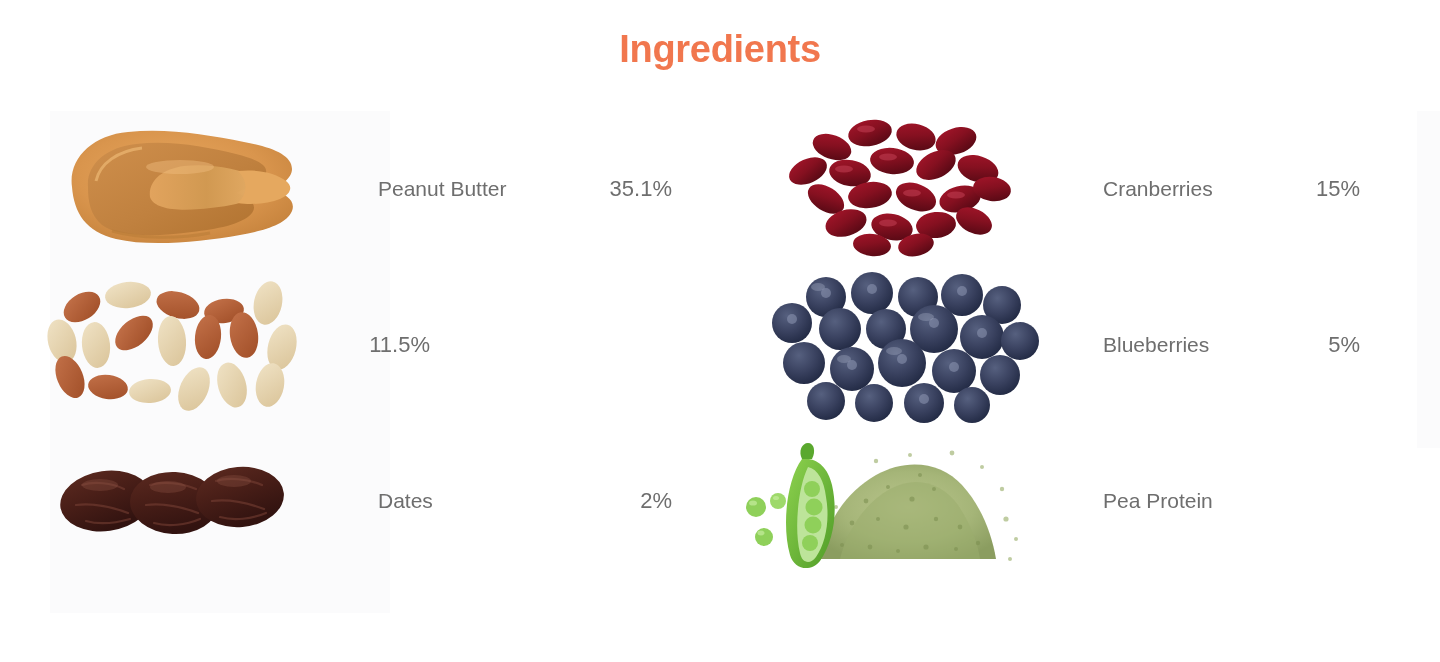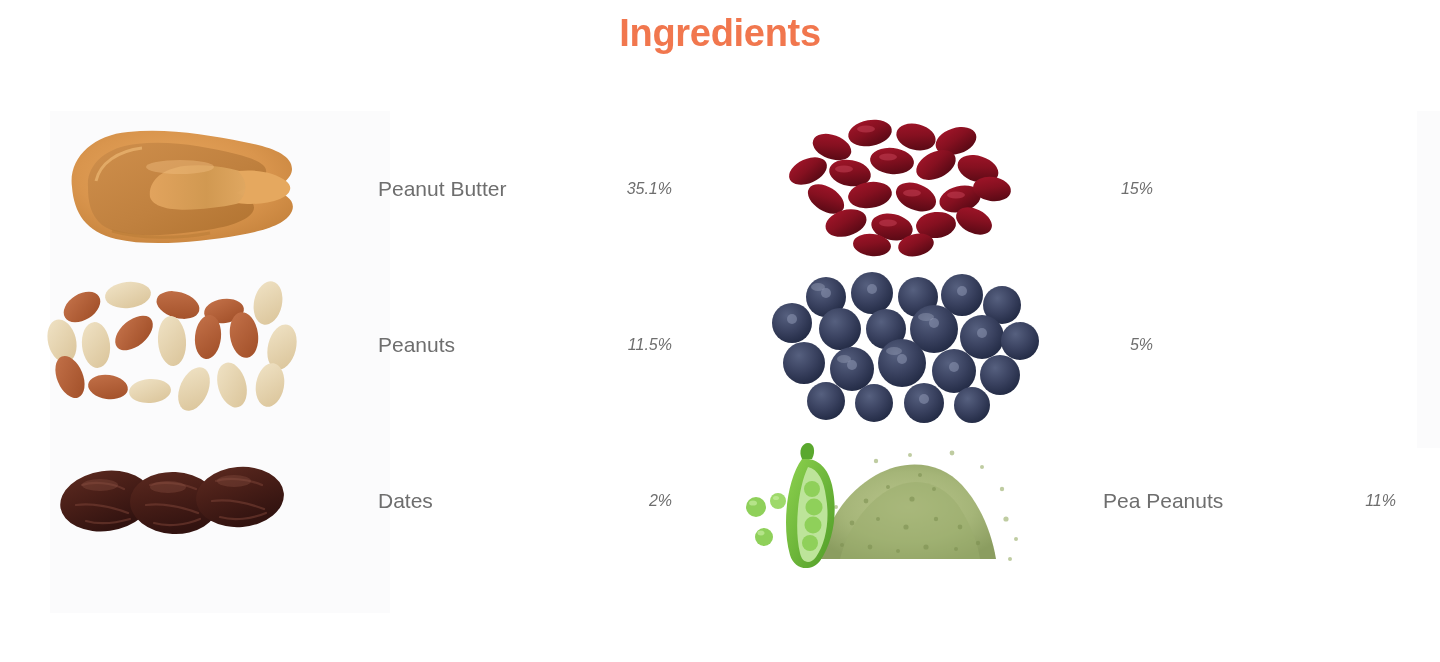--- a/index.html
+++ b/index.html
@@ -10,21 +10,21 @@
   body {
     width: 1440px;
     height: 662px;
     font-family: "Liberation Sans", sans-serif;
     overflow: hidden;
     position: relative;
   }
 
   .page-title {
     position: absolute;
-    top: 12px;
+    top: 28px;
     left: 0;
     width: 1440px;
     text-align: center;
     font-size: 38px;
     font-weight: bold;
     letter-spacing: -0.3px;
     color: #f1774e;
   }
 
   .columns {
@@ -72,28 +72,27 @@
   .label {
     font-size: 21px;
     color: #6e6e6e;
     flex: 1 1 auto;
     white-space: nowrap;
   }
   .col-left  .label { padding-left: 38px; }
   .col-right .label { padding-left: 40px; }
 
   .value {
-    font-size: 16px;
+    font-size: 22px;
     color: #6e6e6e;
     text-align: right;
     white-space: nowrap;
-    font-style: italic;
   }
   .col-left  .value { padding-right: 48px; min-width: 90px; }
-  .col-right .value { padding-right: 44px; min-width: 90px; }
+  .col-right .value { padding-right: 80px; min-width: 90px; }
 
   
   .art {
     position: absolute;
     inset: 0;
   }
   .art svg { display: block; width: 100%; height: 100%; }
 </style>
 </head>
 <body>
@@ -181,21 +180,20 @@
               <ellipse cx="70" cy="110" rx="13" ry="22" fill="url(#nutRed)" transform="rotate(-22 70 110)"></ellipse>
               <ellipse cx="108" cy="120" rx="20" ry="12" fill="url(#nutRed)" transform="rotate(8 108 120)"></ellipse>
               <ellipse cx="150" cy="124" rx="21" ry="12" fill="url(#nutPale)" transform="rotate(-4 150 124)"></ellipse>
               <ellipse cx="194" cy="122" rx="14" ry="23" fill="url(#nutPale)" transform="rotate(24 194 122)"></ellipse>
               <ellipse cx="232" cy="118" rx="14" ry="23" fill="url(#nutPale)" transform="rotate(-16 232 118)"></ellipse>
               <ellipse cx="270" cy="118" rx="14" ry="22" fill="url(#nutPale)" transform="rotate(10 270 118)"></ellipse>
             </g>
           </svg>
         </div>
       </div>
-      <div class="label">Peanuts</div>
       <div class="value">11.5%</div>
     </div>
 
     <div class="row row-3">
       <div class="thumb">
         <div class="art">
           <svg viewBox="0 0 340 156" preserveAspectRatio="xMidYMid meet">
             <defs>
               <linearGradient id="dateG" x1="0" y1="0" x2="0.4" y2="1">
                 <stop offset="0%" stop-color="#5c2a20"></stop>
@@ -268,20 +266,21 @@
               <ellipse cx="146" cy="18" rx="9" ry="3.5"></ellipse>
               <ellipse cx="168" cy="46" rx="9" ry="3.5"></ellipse>
               <ellipse cx="124" cy="58" rx="9" ry="3.5"></ellipse>
               <ellipse cx="236" cy="84" rx="9" ry="3.5"></ellipse>
               <ellipse cx="192" cy="82" rx="9" ry="3.5"></ellipse>
               <ellipse cx="168" cy="112" rx="9" ry="3.5"></ellipse>
             </g>
           </svg>
         </div>
       </div>
+      <div class="label">Cranberries</div>
       <div class="value">15%</div>
     </div>
 
     <div class="row row-2">
       <div class="thumb">
         <div class="art">
           <svg viewBox="0 0 343 156" preserveAspectRatio="xMidYMid meet">
             <defs>
               <radialGradient id="bbG" cx="38%" cy="32%" r="72%">
                 <stop offset="0%" stop-color="#56607f"></stop>
@@ -325,20 +324,21 @@
             </g>
             <g fill="#a8b0c6" opacity="0.35">
               <ellipse cx="98" cy="20" rx="7" ry="4"></ellipse>
               <ellipse cx="206" cy="50" rx="8" ry="4"></ellipse>
               <ellipse cx="174" cy="84" rx="8" ry="4"></ellipse>
               <ellipse cx="124" cy="92" rx="7" ry="4"></ellipse>
             </g>
           </svg>
         </div>
       </div>
+      <div class="label">Blueberries</div>
       <div class="value">5%</div>
     </div>
 
     <div class="row row-3">
       <div class="thumb">
         <div class="art">
           <svg viewBox="0 0 343 156" preserveAspectRatio="xMidYMid meet">
             <defs>
               <radialGradient id="powderG" cx="50%" cy="45%" r="62%">
                 <stop offset="0%" stop-color="#b9c58c"></stop>
@@ -404,18 +404,17 @@
             <circle cx="58" cy="78" r="8" fill="#9ed96a"></circle>
             <circle cx="44" cy="114" r="9" fill="#8fd05a"></circle>
             <g fill="#c4ec9c" opacity="0.7">
               <ellipse cx="33" cy="80" rx="4" ry="2.6"></ellipse>
               <ellipse cx="56" cy="75" rx="3" ry="2"></ellipse>
               <ellipse cx="41" cy="110" rx="3.6" ry="2.4"></ellipse>
             </g>
           </svg>
         </div>
       </div>
-      <div class="label">Pea Peanuts</div>
-      <div class="value">11%</div>
+      <div class="label">Pea Protein</div>
     </div>
   </div>
 
 </div>
 
 </body></html>

